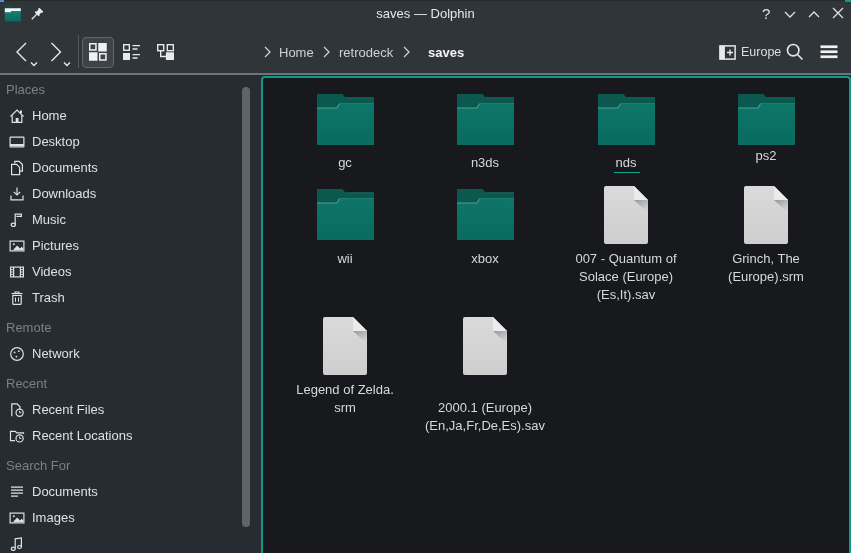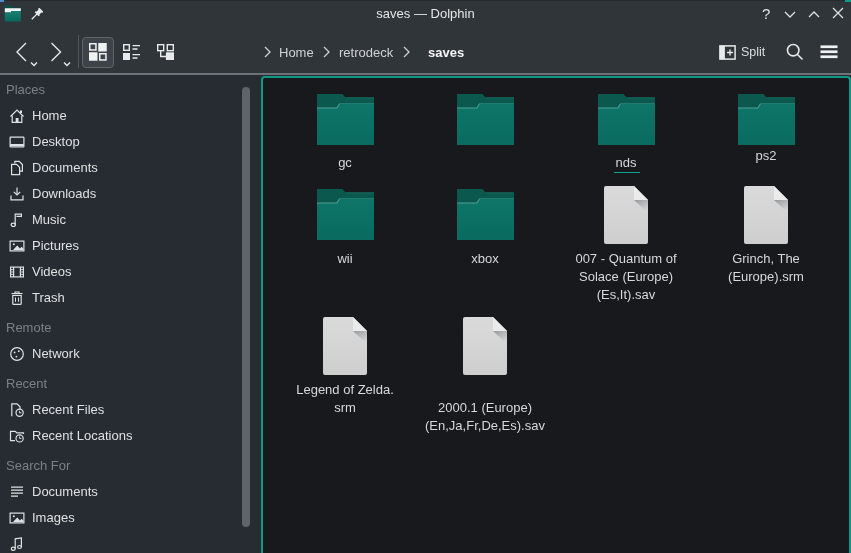--- a/index.html
+++ b/index.html
@@ -108,21 +108,21 @@
   <svg class="abs" style="left:403px;top:46px" width="7" height="12" viewBox="0 0 7 12">
       <path d="M1,1 L6,6 L1,11" fill="none" stroke="#cfd2d4" stroke-width="1.3"></path>
     </svg>
   <div class="crumb" style="left:428px;color:#f4f5f6;font-weight:bold;">saves</div>
 
   <svg class="abs" style="left:719px;top:45px" width="17" height="15" viewBox="0 0 17 15">
     <rect x="0.9" y="0.9" width="15.2" height="13.2" fill="none" stroke="#e7e9ea" stroke-width="1.5"></rect>
     <rect x="0.9" y="0.9" width="5" height="13.2" fill="#e7e9ea"></rect>
     <path d="M11,4.5 V10.5 M8,7.5 H14" stroke="#e7e9ea" stroke-width="1.4" fill="none"></path>
   </svg>
-  <div class="abs" style="left:741px;top:46px;font-size:12.5px;color:#dbdedf;line-height:13px;">Split</div>
+  <div class="abs" style="left:741px;top:46px;font-size:12.5px;color:#dbdedf;line-height:13px;">Europe</div>
   <svg class="abs" style="left:786px;top:43px" width="18" height="18" viewBox="0 0 18 18">
     <circle cx="7.2" cy="7.2" r="5.7" fill="none" stroke="#e7e9ea" stroke-width="1.6"></circle>
     <path d="M11.5,11.5 L16.5,16.5" stroke="#e7e9ea" stroke-width="1.6"></path>
   </svg>
   <svg class="abs" style="left:820px;top:45px" width="18" height="14" viewBox="0 0 18 14">
     <g fill="#f0f2f2">
         <rect x="0.5" y="0.4" width="17" height="2.7"></rect>
         <rect x="0.5" y="5.4" width="17" height="2.7"></rect>
         <rect x="0.5" y="10.4" width="17" height="2.7"></rect>
       </g>
@@ -380,20 +380,21 @@
           <linearGradient id="sh485317" x1="0" y1="0" x2="0.6" y2="1">
             <stop offset="0" stop-color="#94979a"></stop>
             <stop offset="1" stop-color="#9b9ea0" stop-opacity="0"></stop>
           </linearGradient>
         </defs>
         <path d="M2,0 H30 L44,14 V56 a2,2 0 0 1 -2,2 H2 a2,2 0 0 1 -2,-2 V2 a2,2 0 0 1 2,-2 Z" fill="url(#pg485317)"></path>
         <path d="M30,14 L44,14 L44,27 Z" fill="url(#sh485317)"></path>
         <path d="M30,0 L44,14 L30,14 Z" fill="#ebebeb"></path>
       </svg></div>
     <div class="lbl" style="left: 270px; top: 153.5px;">gc</div>
+    <div class="lbl" style="left: 410px; top: 153.5px;">n3ds</div>
     <div class="lbl" style="left: 551px; top: 154px;">nds</div>
     <div class="lbl" style="left: 691px; top: 147px;">ps2</div>
     <div class="lbl" style="left: 270px; top: 249.5px;">wii</div>
     <div class="lbl" style="left: 410px; top: 249.5px;">xbox</div>
     <div class="lbl" style="left: 551px; top: 249.5px;">007 - Quantum of</div>
     <div class="lbl" style="left: 551px; top: 285.5px;">(Es,It).sav</div>
     <div class="lbl" style="left: 551px; top: 267.5px;">Solace (Europe)</div>
     <div class="lbl" style="left: 691px; top: 249.5px;">Grinch, The</div>
     <div class="lbl" style="left: 691px; top: 267.5px;">(Europe).srm</div>
     <div class="lbl" style="left: 270px; top: 381px;">Legend of Zelda.</div>

